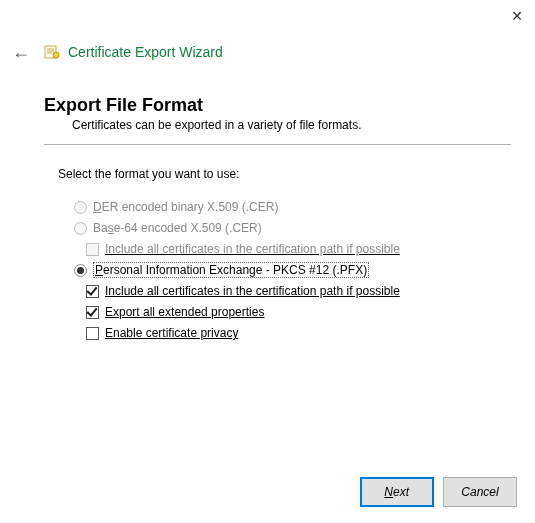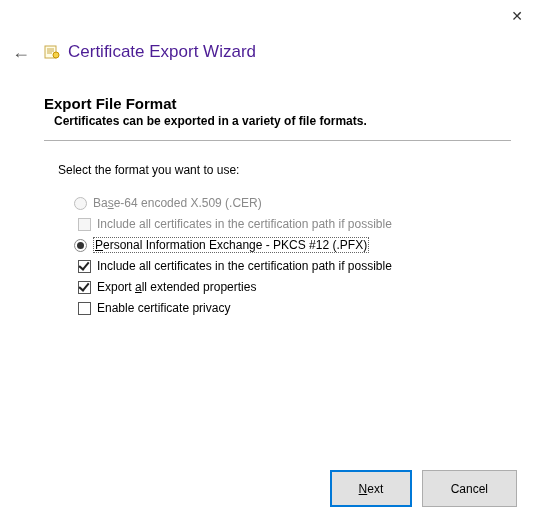--- a/index.html
+++ b/index.html
@@ -42,59 +42,59 @@
     color: #555;
     margin-right: 14px;
     line-height: 1;
   }
   .cert-icon {
     width: 16px;
     height: 16px;
     margin-right: 8px;
   }
   .title {
-    font-size: 17px;
-    color: #4c1d95;
+    font-size: 14px;
+    color: #15803d;
   }
   .body {
     position: absolute;
     top: 95px;
     left: 44px;
     right: 24px;
   }
   .section-heading {
     font-weight: bold;
-    font-size: 15px;
+    font-size: 18px;
     margin-bottom: 2px;
   }
   .section-desc {
-    margin-left: 10px;
+    margin-left: 28px;
     font-size: 12px;
-    font-weight: bold;
   }
   .hr {
     border: none;
     border-top: 1px solid #b0b0b0;
     margin: 12px 0 0 0;
   }
   .content {
     margin-top: 22px;
     margin-left: 14px;
   }
   .prompt {
     margin-bottom: 19px;
   }
   .opt {
     display: flex;
     align-items: center;
     margin: 6px 0 6px 16px;
     line-height: 15px;
   }
   .sub {
-    margin-left: 20px;
+    margin-left: 28px;
+    text-decoration: underline;
   }
   .disabled-text {
     color: #8a8a8a;
   }
   .dotted-sel {
     border: 1px dotted #666;
     padding: 0 1px;
   }
   .radio, .chk {
     width: 13px;
@@ -141,28 +141,29 @@
     transform: rotate(40deg);
   }
   u.acc { text-decoration: underline; }
   .footer {
     position: absolute;
     bottom: 16px;
     right: 18px;
   }
   .btn {
     min-width: 74px;
-    height: 37px;
+    height: 30px;
     font-family: inherit;
     font-size: 12px;
     background: #e1e1e1;
     border: 1px solid #adadad;
     margin-left: 6px;
-    padding: 0 28px;
+    padding: 0 2px;
     cursor: default;
+    font-style: italic;
   }
   .btn.primary {
     border: 1px solid #0078d7;
     outline: 1px solid #0078d7;
     outline-offset: -2px;
   }
 </style>
 </head>
 <body>
 
@@ -180,20 +181,24 @@
   </div>
 
   <div class="body">
     <div class="section-heading">Export File Format</div>
     <div class="section-desc">Certificates can be exported in a variety of file formats.</div>
     <hr class="hr">
 
     <div class="content">
       <div class="prompt">Select the format you want to use:</div>
 
+      <div class="opt">
+        <span class="radio disabled"></span>
+        <span class="disabled-text"><u class="acc">D</u><span>ER encoded binary X.509 (.CER)</span></span>
+      </div>
 
       <div class="opt">
         <span class="radio disabled"></span>
         <span class="disabled-text"><span>Ba</span><u class="acc">s</u><span>e-64 encoded X.509 (.CER)</span></span>
       </div>
 
       <div class="opt sub">
         <span class="chk disabled"></span>
         <span class="disabled-text">Include all certificates in the certification path if possible</span>
       </div>

